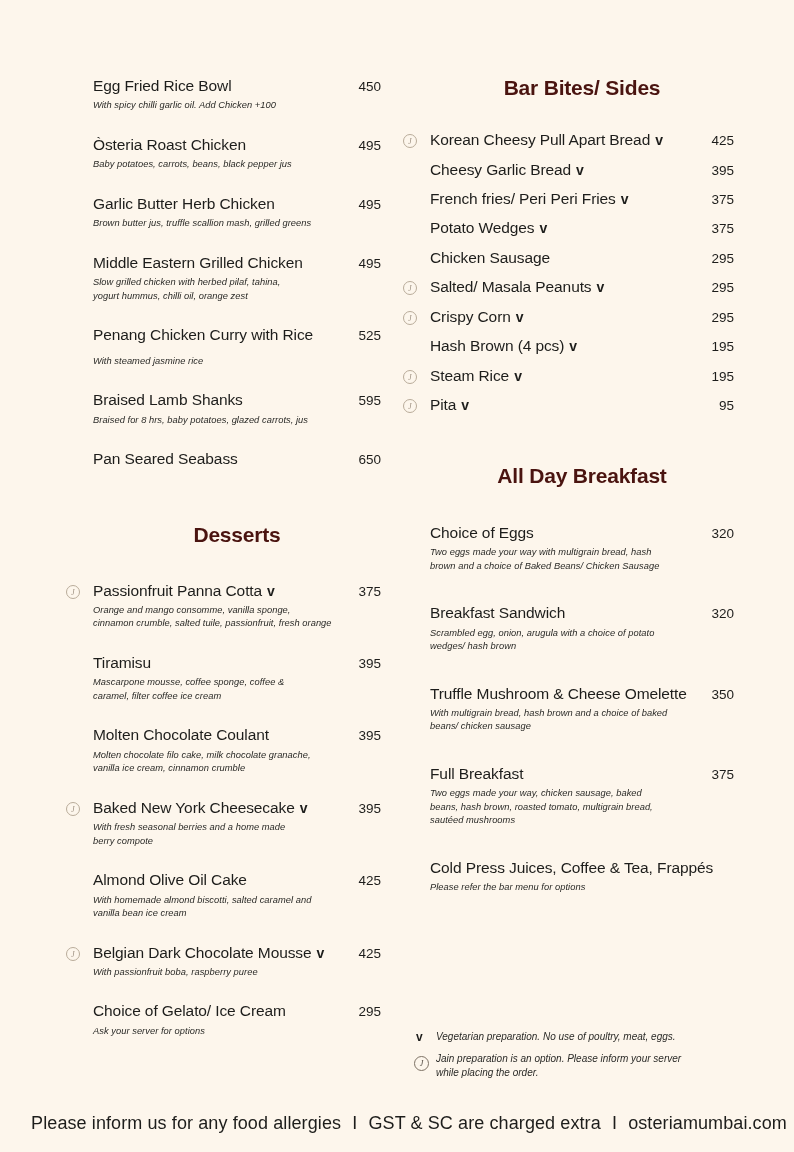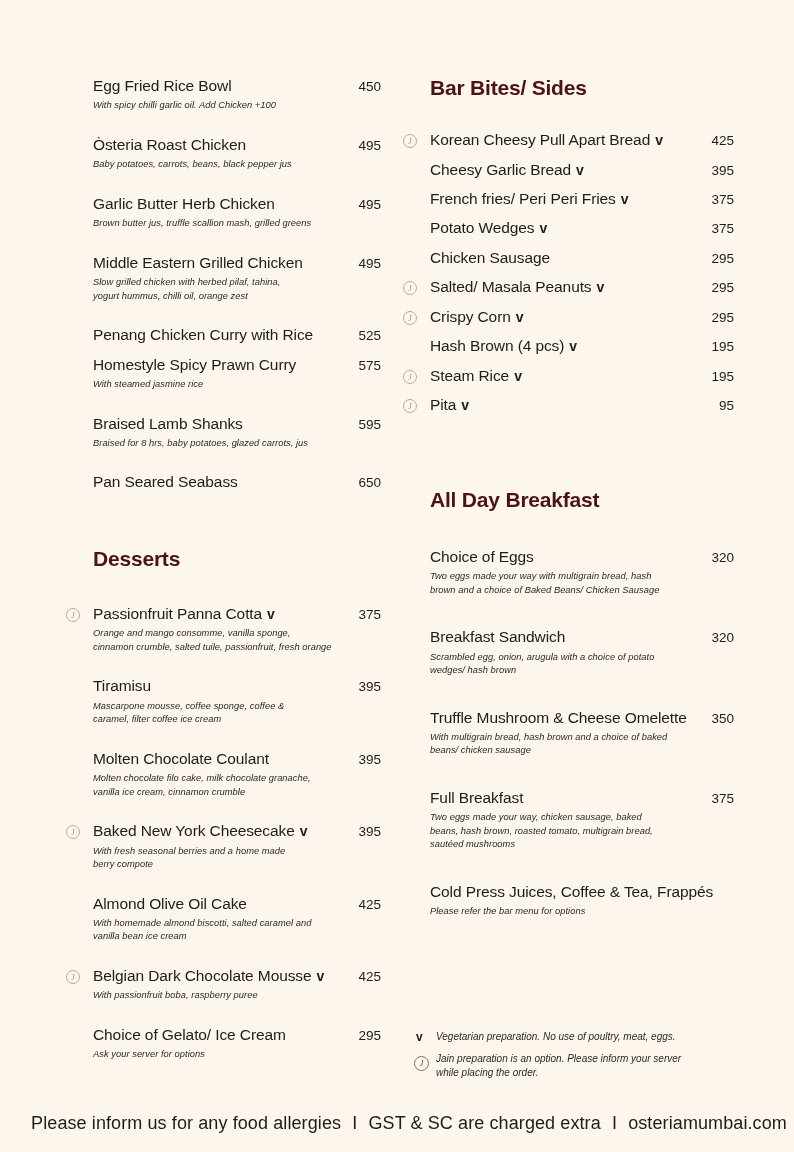--- a/index.html
+++ b/index.html
@@ -41,25 +41,26 @@
     padding-right: 60px;
   }
 
   
   .section-heading {
     color: #4a1410;
     font-weight: bold;
     font-size: 21px;
     letter-spacing: -0.2px;
     line-height: 1.1;
+    text-align: center;
   }
 
   .heading-desserts { margin-left: 33px; margin-top: 54px; margin-bottom: 34px; }
   .heading-bar      { margin-left: 33px; margin-bottom: 31px; }
-  .heading-breakfast{ margin-left: 33px; margin-top: 72px; margin-bottom: 36px; }
+  .heading-breakfast{ margin-left: 33px; margin-top: 48px; margin-bottom: 36px; }
 
   
   .item {
     position: relative;
     padding-left: 33px;
     margin-bottom: 16px;
   }
 
   .item-row {
     display: flex;
@@ -223,24 +224,20 @@
             </div>
             <div class="item-desc">Slow grilled chicken with herbed pilaf, tahina,<br>yogurt hummus, chilli oil, orange zest</div>
           </div>
           <div class="item tight">
             <div class="item-row">
               <div class="item-name">Penang Chicken Curry with Rice</div>
               <div class="item-price">525</div>
             </div>
           </div>
           <div class="item loose">
-            <div class="item-row">
-              <div class="item-name">Homestyle Spicy Prawn Curry</div>
-              <div class="item-price">575</div>
-            </div>
             <div class="item-desc">With steamed jasmine rice</div>
           </div>
           <div class="item loose">
             <div class="item-row">
               <div class="item-name">Braised Lamb Shanks</div>
               <div class="item-price">595</div>
             </div>
             <div class="item-desc">Braised for 8 hrs, baby potatoes, glazed carrots, jus</div>
           </div>
           <div class="item loose">

